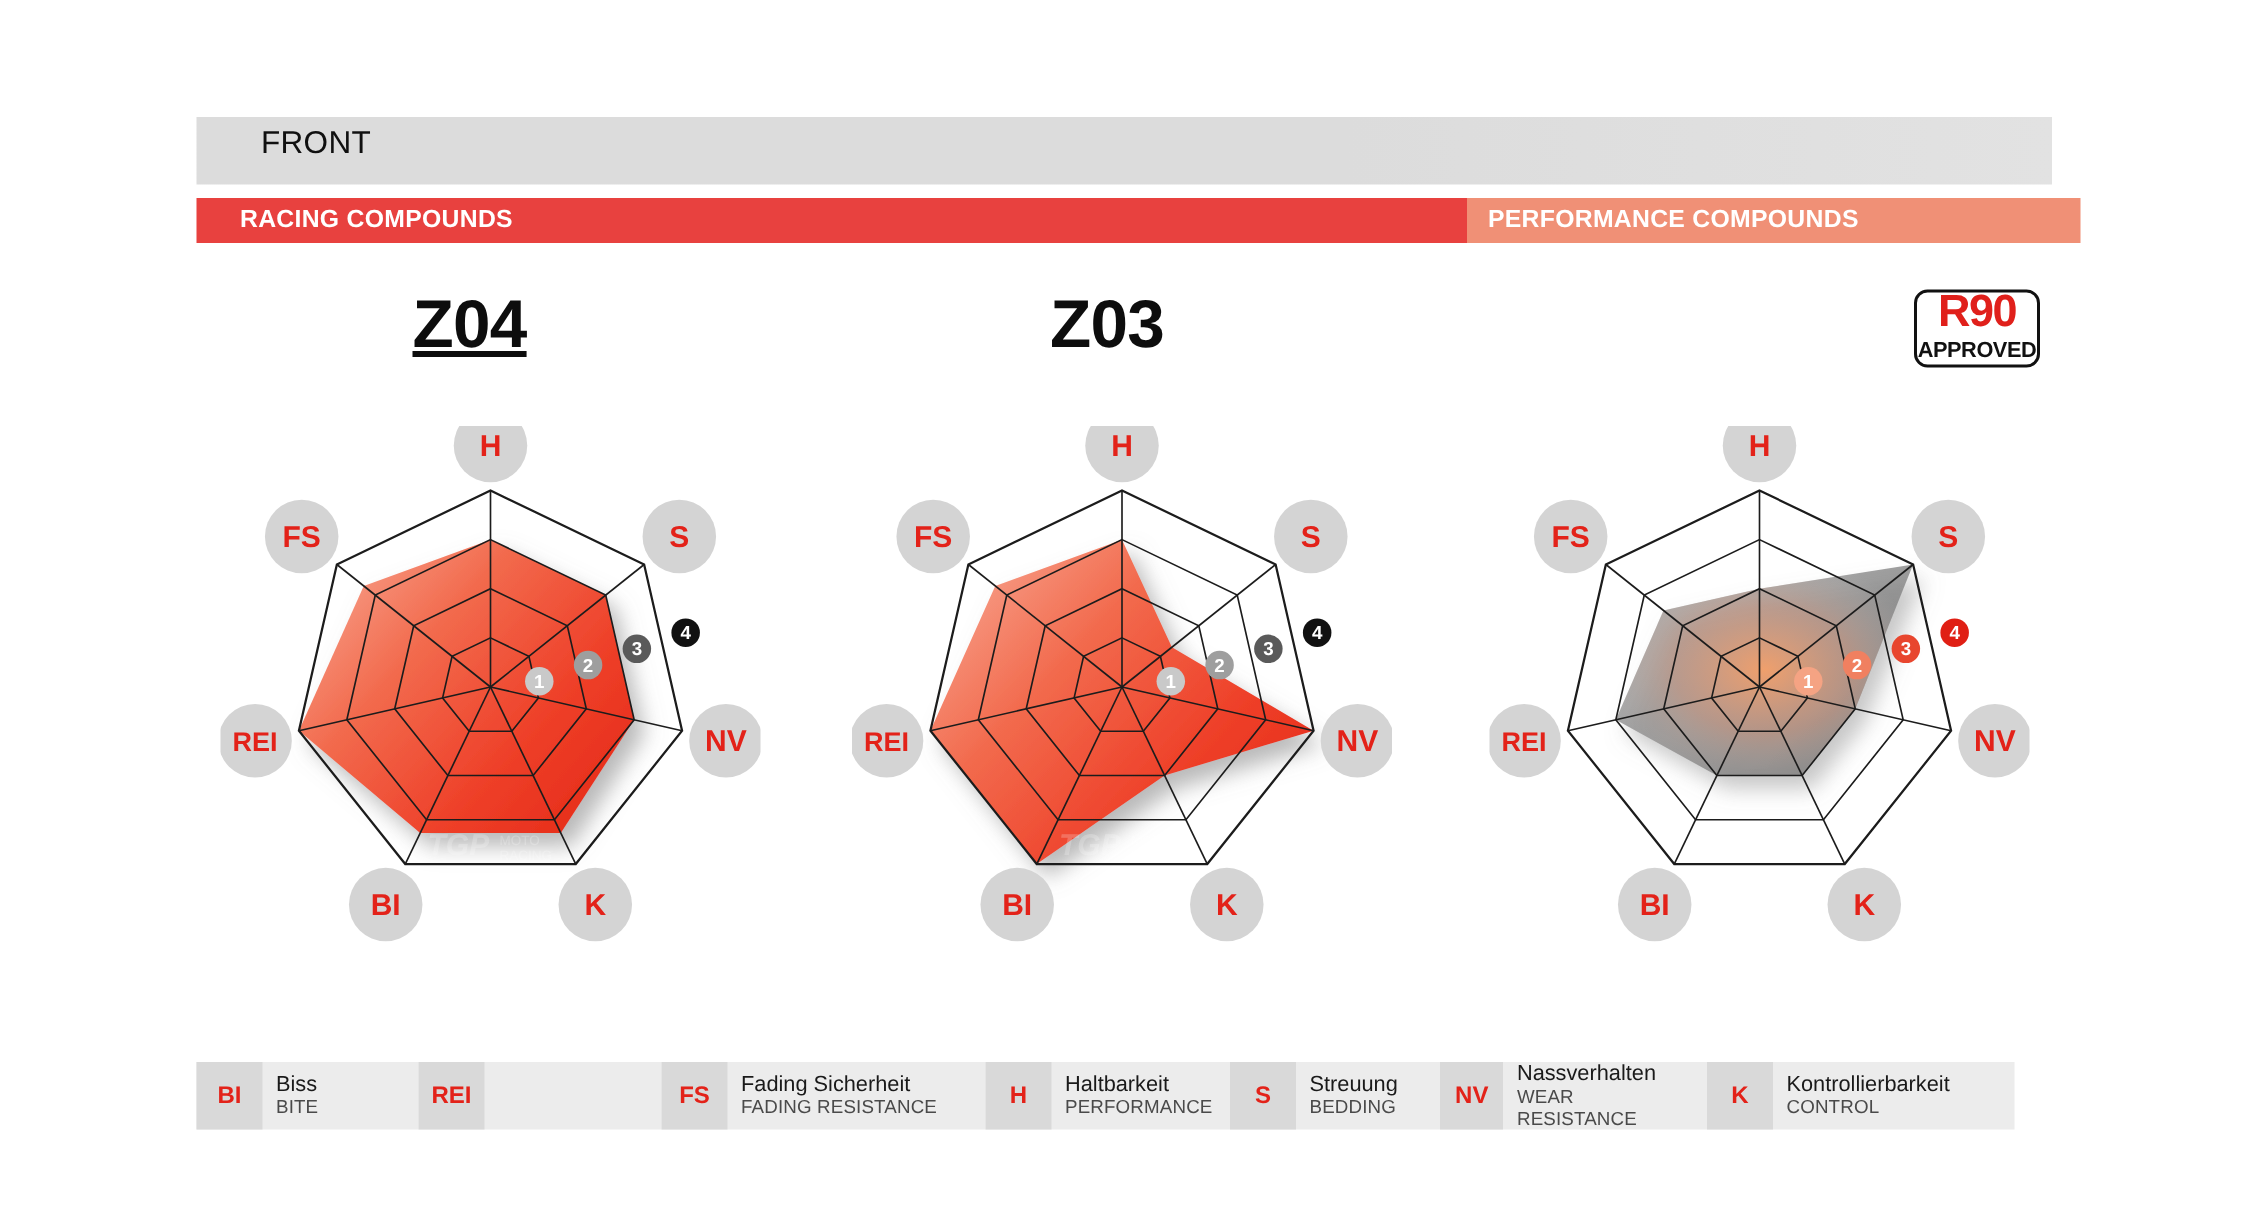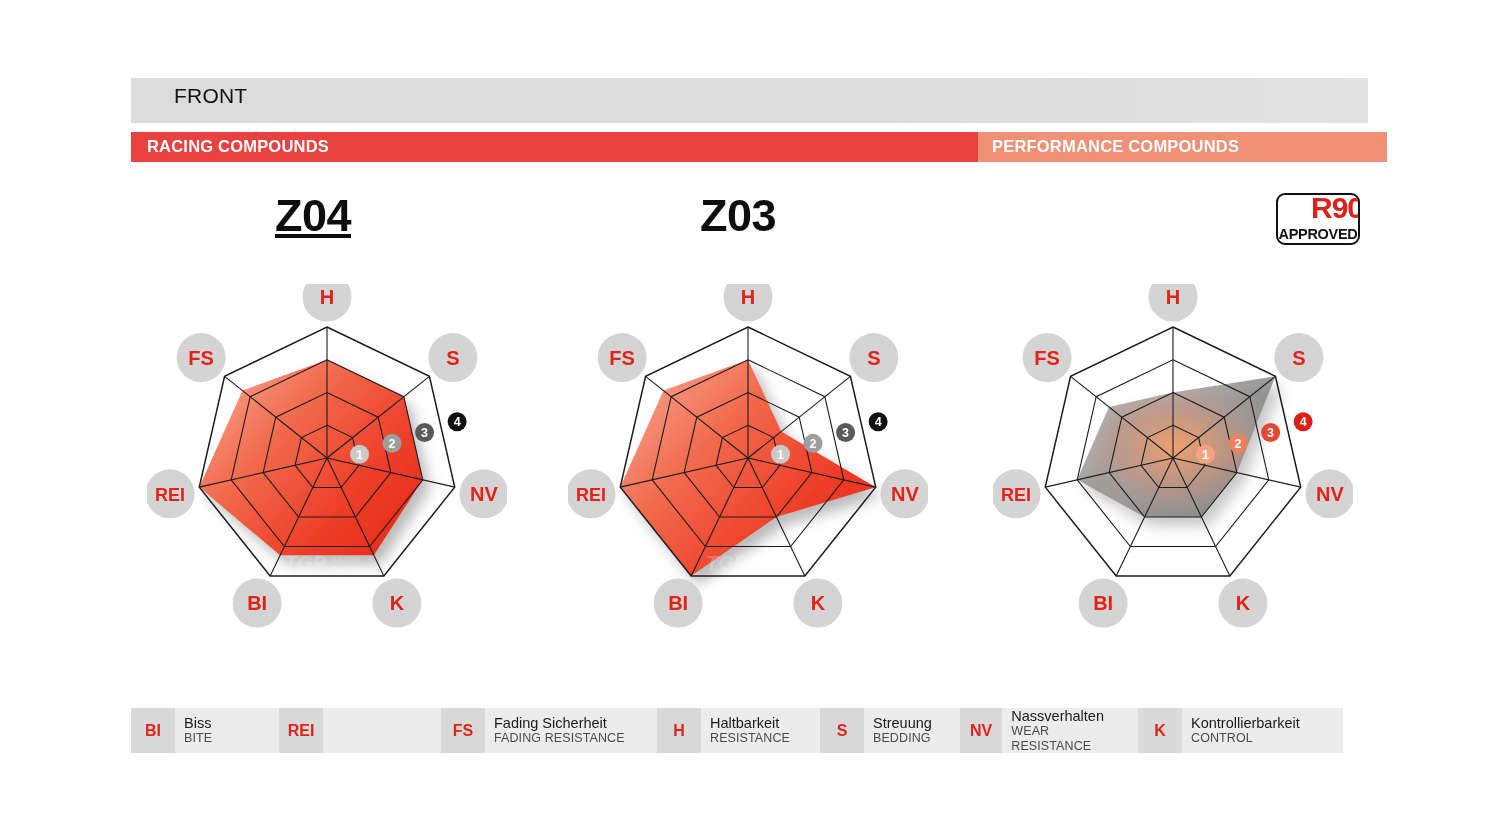--- a/index.html
+++ b/index.html
@@ -7,34 +7,34 @@
   .sheet{position:absolute;left:0;top:0;width:1500px;height:820px;background:#fff;}
 
   
   .hdr-front{position:absolute;left:131px;top:78px;width:1237px;height:45px;
              background:linear-gradient(to right,#dcdcdc 0%,#dcdcdc 62%,#e2e2e2 100%);}
   .hdr-front .t{position:absolute;left:14px;top:6px;font-size:21px;font-weight:normal;color:#101010;letter-spacing:.2px;margin-left:29px;}
   .hdr-cmp{position:absolute;left:131px;top:132px;width:1237px;height:30px;}
   .hdr-cmp .racing{position:absolute;left:0;top:0;width:847px;height:30px;background:#e8413f;}
   .hdr-cmp .perf{position:absolute;left:847px;top:0;width:390px;height:30px;background:#f09076;padding-left:19px;}
   .hdr-cmp .lbl{position:absolute;top:5px;font-size:16.5px;font-weight:bold;color:#ffffff;letter-spacing:.2px;}
-  .hdr-cmp .racing .lbl{left:16px;}
+  .hdr-cmp .racing .lbl{left:29px;}
   .hdr-cmp .perf .lbl{left:14px;}
 
   
   .ctitle{position:absolute;font-size:45px;font-weight:bold;color:#0d0d0d;letter-spacing:-0.5px;}
   #title-z04{left:275px;top:190px;text-decoration:underline;}
   #title-z03{left:700px;top:190px;}
   #title-gen{left:1043px;top:190px;}
 
   
   .r90{position:absolute;left:1276px;top:193px;width:84px;height:52px;background:#fff;
        border:2.5px solid #111;border-radius:9px;box-sizing:border-box;overflow:hidden;}
   .r90 .r90top{position:absolute;left:0;top:-2px;width:100%;text-align:center;
-       font-size:30px;font-weight:bold;color:#e0201b;letter-spacing:-1px;line-height:30px;padding-left:19px;}
+       font-size:30px;font-weight:bold;color:#e0201b;letter-spacing:-1px;line-height:30px;}
   .r90 .r90bot{position:absolute;left:0;bottom:1px;width:100%;text-align:center;
        font-size:14.5px;font-weight:bold;color:#111;letter-spacing:-0.3px;line-height:16px;}
 
   
   .radar{position:absolute;top:284px;width:360px;height:370px;}
   #radar-z04{left:147px;}
   #radar-z03{left:568px;}
   #radar-gen{left:993px;}
   .radar svg{display:block;width:360px;height:370px;}
 
@@ -343,21 +343,21 @@
         <div class="lg-abbr">FS</div>
         <div class="lg-txt">
           <div class="lg-de">Fading Sicherheit</div>
           <div class="lg-en">FADING RESISTANCE</div>
         </div>
       </div>
       <div class="lg-item" style="width: 163px;">
         <div class="lg-abbr">H</div>
         <div class="lg-txt">
           <div class="lg-de">Haltbarkeit</div>
-          <div class="lg-en">RESISTANCE</div>
+          <div class="lg-en">PERFORMANCE</div>
         </div>
       </div>
       <div class="lg-item" style="width: 140px;">
         <div class="lg-abbr">S</div>
         <div class="lg-txt">
           <div class="lg-de">Streuung</div>
           <div class="lg-en">BEDDING</div>
         </div>
       </div>
       <div class="lg-item" style="width: 178px;">

